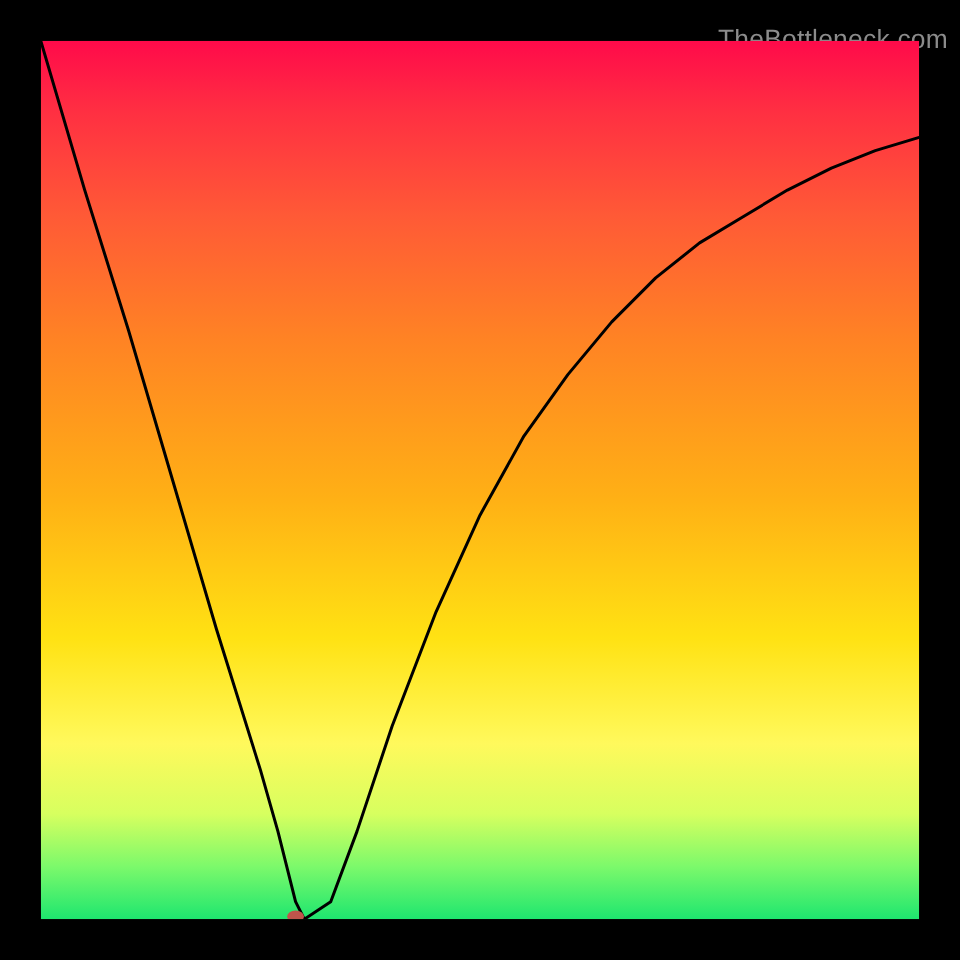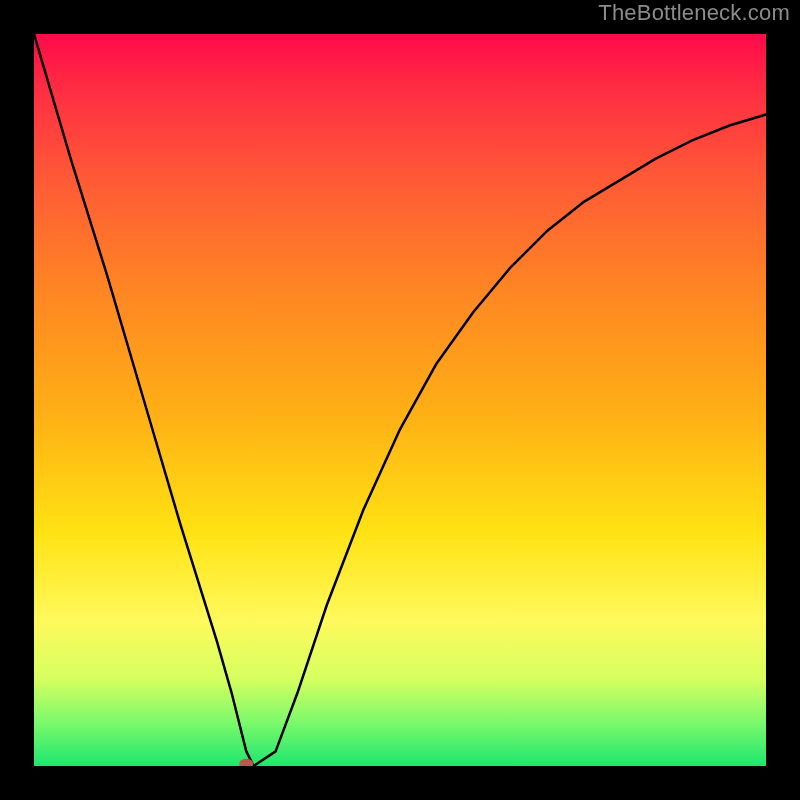--- a/index.html
+++ b/index.html
@@ -41,21 +41,21 @@
       #7cf96b 94%,
       #1ee66f 100%
     );
   }
   .curve-svg {
     position: absolute;
     inset: 0;
   }
   .attribution {
     position: absolute;
-    top: 0;
+    top: 20px;
     right: 10px;
     font-size: 22px;
     color: #8b8b8b;
     letter-spacing: 0.2px;
     font-weight: 400;
   }
 </style>
 </head>
 <body>
 

